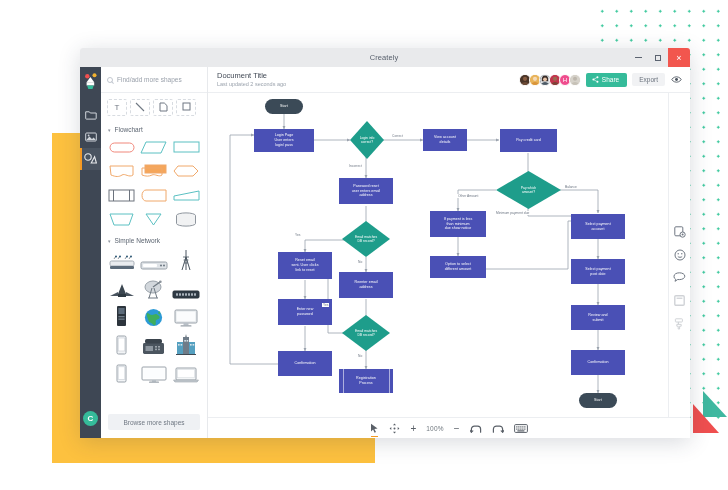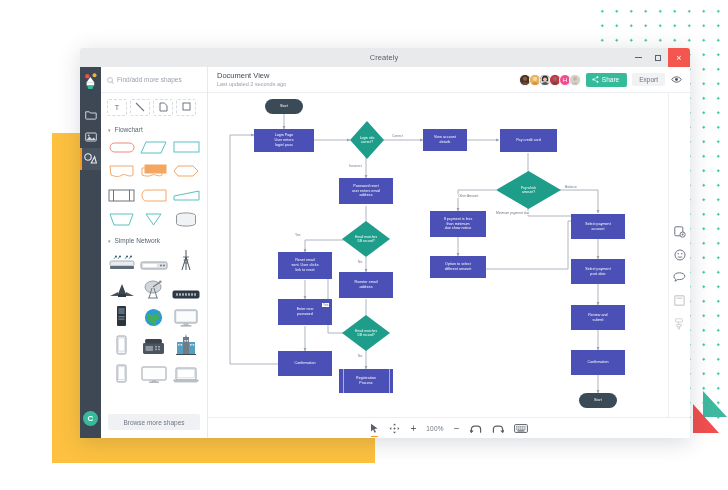--- a/index.html
+++ b/index.html
@@ -519,21 +519,21 @@
 
         <div class="browse-wrap">
           <div class="browse-btn">Browse more shapes</div>
         </div>
       </div>
 
       <div class="main">
 
         <div class="doc-header">
           <div>
-            <div class="doc-title">Document View</div>
+            <div class="doc-title">Document Title</div>
             <div class="doc-sub">Last updated 2 seconds ago</div>
           </div>
           <div class="hdr-right">
             <div class="avatars">
               <div class="av" style="background:#5a4338">
                 <svg width="12" height="12" viewBox="0 0 12 12">
                     <circle cx="6" cy="6" r="6" fill="#4a3528"></circle>
                     <circle cx="6" cy="4.6" r="2.5" fill="#8a5f44"></circle>
                     <path d="M1.2 12c.6-2.6 2.4-3.6 4.8-3.6S10.2 9.4 10.8 12z" fill="#6c4a35"></path>
                   </svg>

